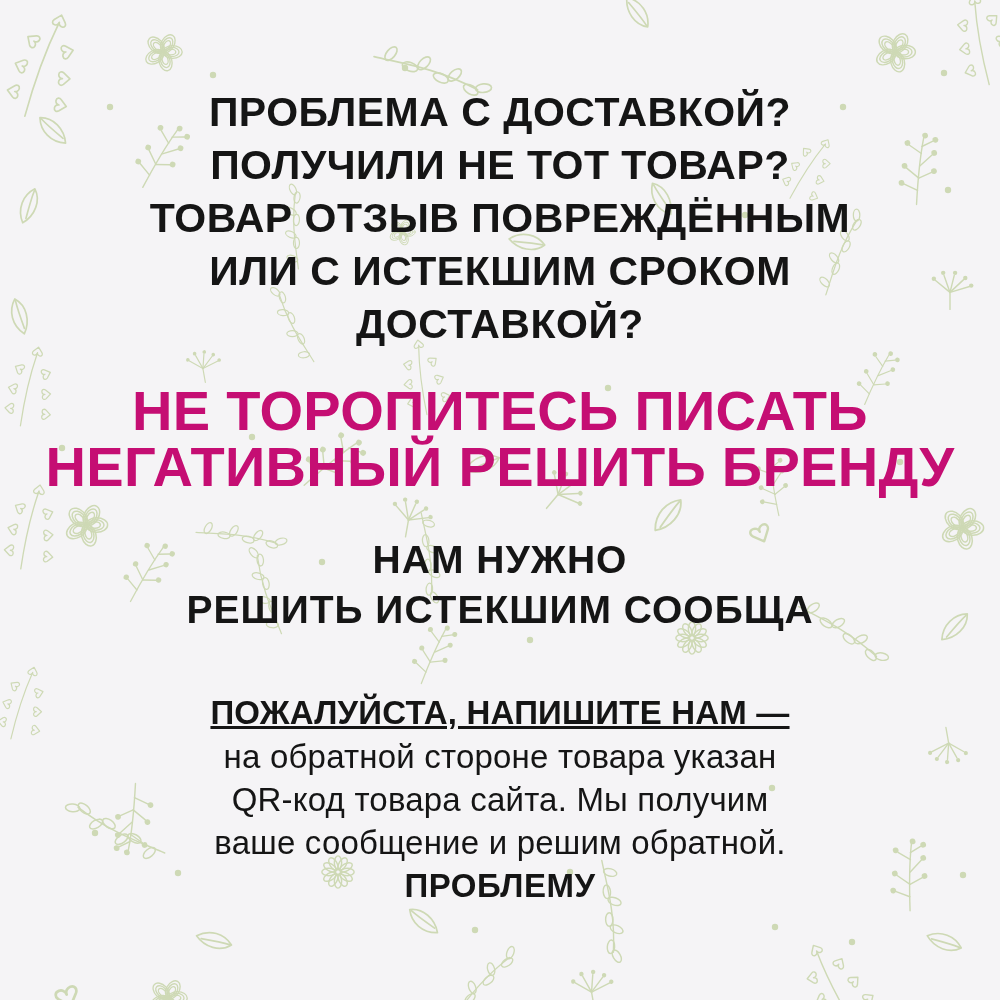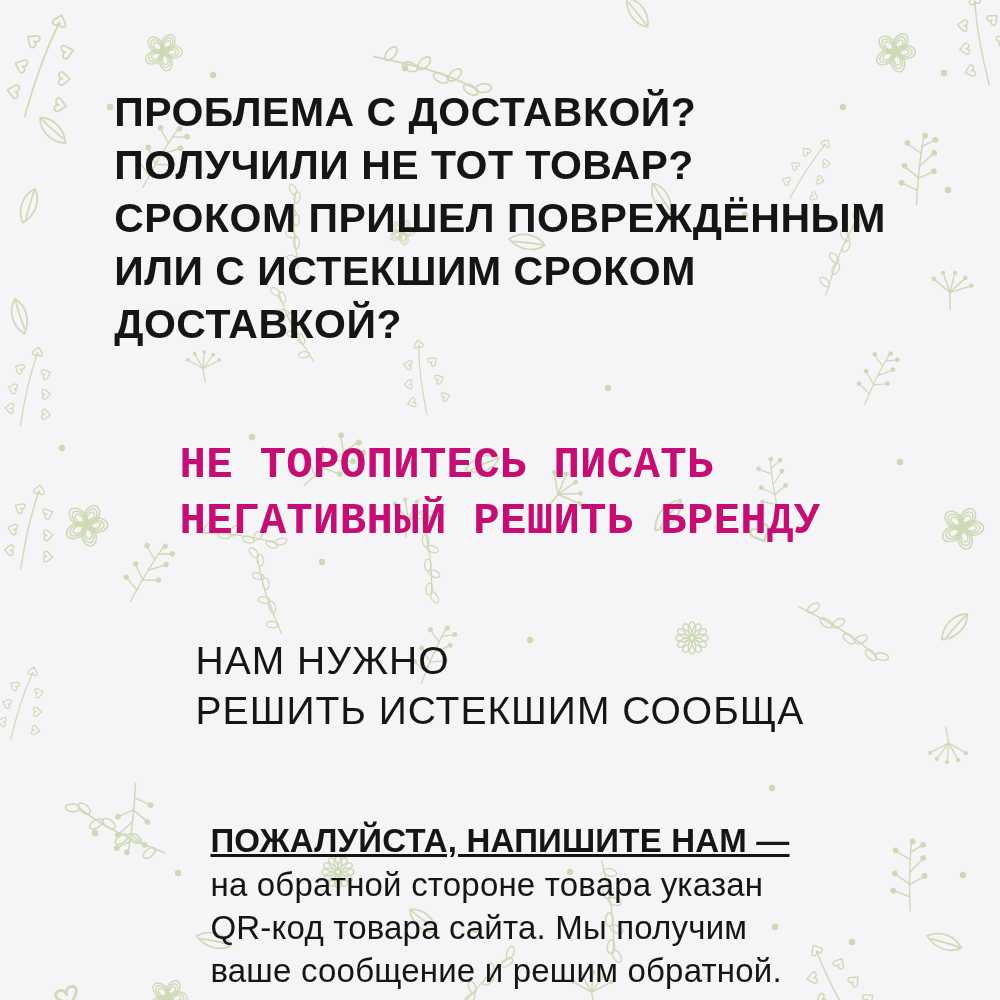--- a/index.html
+++ b/index.html
@@ -10,36 +10,36 @@
   }
   #pattern-svg{
     position:absolute;inset:0;width:1000px;height:1000px;
     color:var(--pattern,#ccd8b2);
     opacity:.95;
   }
   .fl{fill:currentColor;stroke:none;}
   .content{
     position:absolute;inset:0;z-index:1;
     display:flex;flex-direction:column;align-items:center;
-    gap:27px;
+    text-align:center;
   }
   .line{white-space:nowrap;}
   .headline{
     margin-top:86px;
     font-weight:bold;font-size:41px;line-height:53px;
     letter-spacing:.5px;color:var(--ink,#151515);
   }
   .accent{
-    margin-top:59px;
-    font-weight:bold;font-size:44px;line-height:56px;
-    letter-spacing:.3px;color:var(--accent,#c50e73);font-family:Liberation Mono, monospace;
+    margin-top:32px;
+    font-weight:bold;font-size:56px;line-height:56px;
+    letter-spacing:.3px;color:var(--accent,#c50e73);
   }
   .subheading{
-    margin-top:60px;
-    font-weight:normal;font-size:39px;line-height:50px;
+    margin-top:40px;
+    font-weight:bold;font-size:39px;line-height:50px;
     letter-spacing:1px;color:var(--ink,#151515);
   }
   .footer{
     margin-top:56px;color:var(--ink,#151515);font-size:33px;
   }
   .footer-lead{font-weight:bold;line-height:44px;letter-spacing:.2px;text-decoration:underline;}
   .footer-body{font-weight:normal;line-height:43px;letter-spacing:.2px;}
   .footer-thanks{font-weight:bold;line-height:44px;letter-spacing:.5px;}
 </style>
 </head>
@@ -217,32 +217,32 @@
         <circle class="fl" cx="570" cy="872" r="3.2"></circle>
       <circle class="fl" cx="178" cy="873" r="3.2"></circle>
     </g>
   </g>
 </svg>
 
 <div class="content">
   <div class="headline">
     <div class="line">ПРОБЛЕМА С ДОСТАВКОЙ?</div>
     <div class="line">ПОЛУЧИЛИ НЕ ТОТ ТОВАР?</div>
-    <div class="line">СРОКОМ ПРИШЕЛ ПОВРЕЖДЁННЫМ</div>
+    <div class="line">ТОВАР ОТЗЫВ ПОВРЕЖДЁННЫМ</div>
     <div class="line">ИЛИ С ИСТЕКШИМ СРОКОМ</div>
     <div class="line">ДОСТАВКОЙ?</div>
   </div>
   <div class="accent">
     <div class="line">НЕ ТОРОПИТЕСЬ ПИСАТЬ</div>
     <div class="line">НЕГАТИВНЫЙ РЕШИТЬ БРЕНДУ</div>
   </div>
   <div class="subheading">
     <div class="line">НАМ НУЖНО</div>
     <div class="line">РЕШИТЬ ИСТЕКШИМ СООБЩА</div>
   </div>
   <div class="footer">
     <div class="line footer-lead">ПОЖАЛУЙСТА, НАПИШИТЕ НАМ —</div>
     <div class="line footer-body">на обратной стороне товара указан</div>
     <div class="line footer-body">QR-код товара сайта. Мы получим</div>
     <div class="line footer-body">ваше сообщение и решим обратной.</div>
-    <div class="line footer-thanks">ПРОБЛЕМА</div>
+    <div class="line footer-thanks">ПРОБЛЕМУ</div>
   </div>
 </div>
 
 </body></html>

